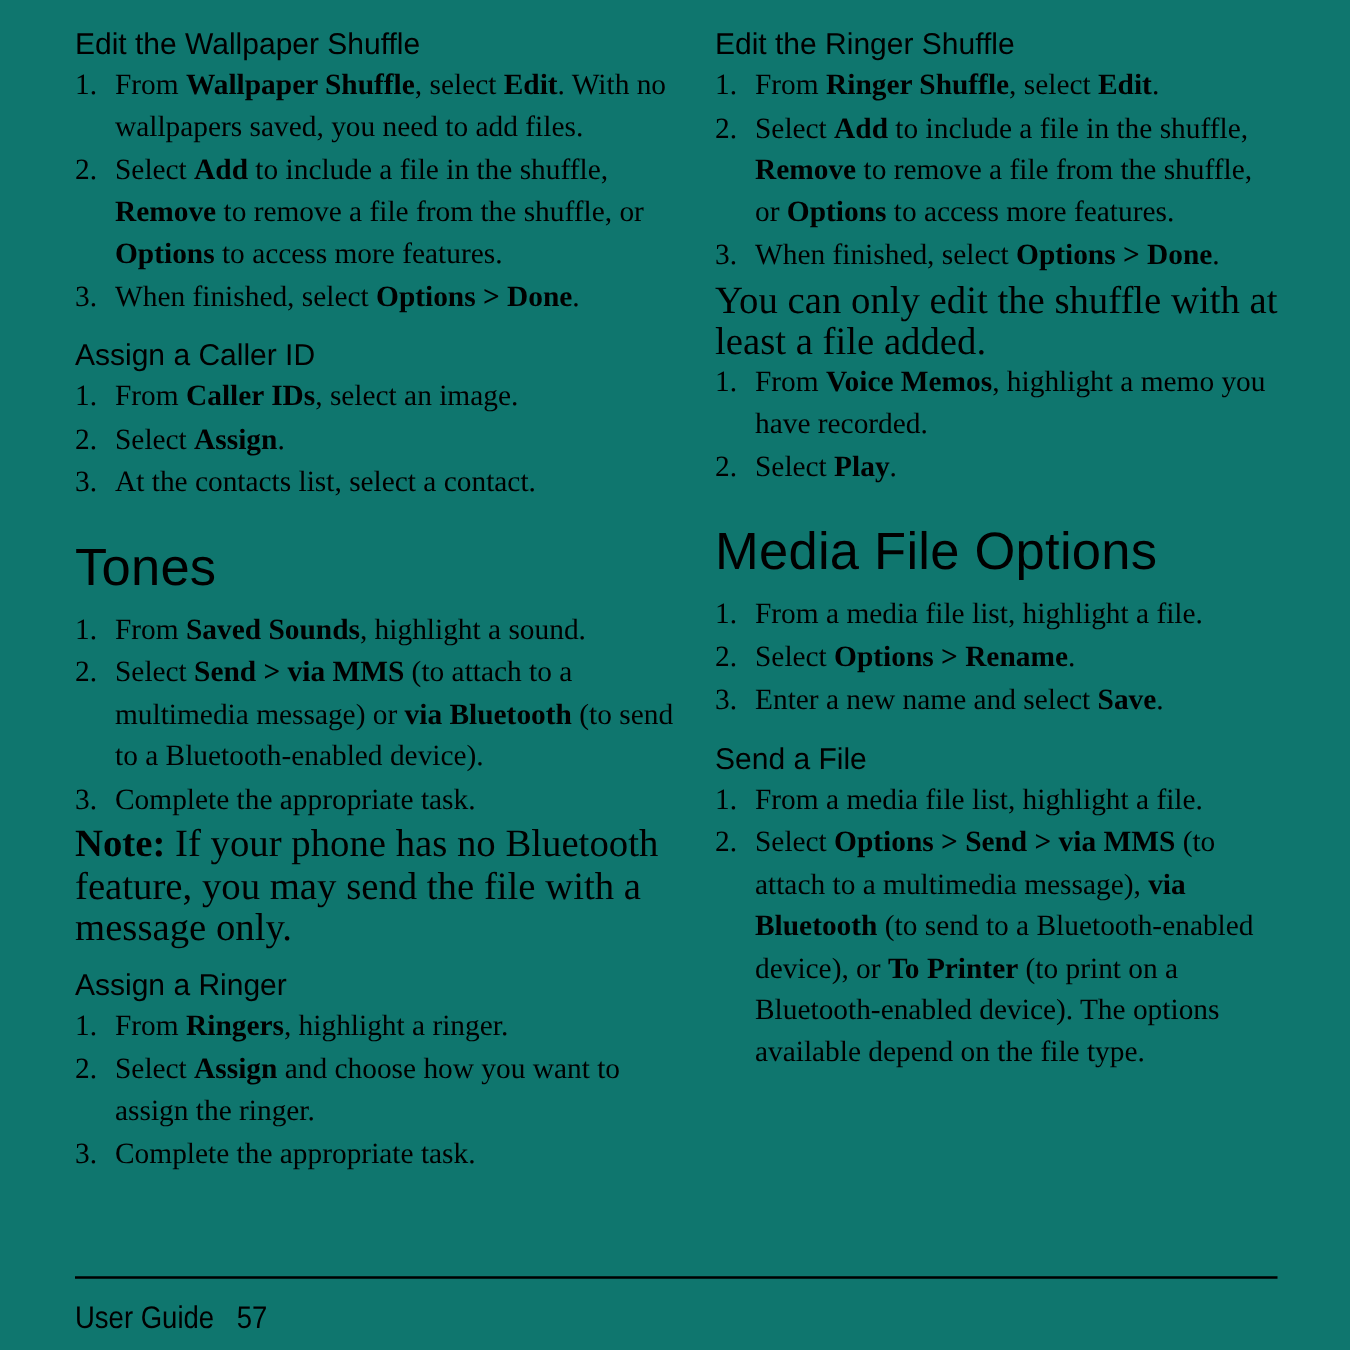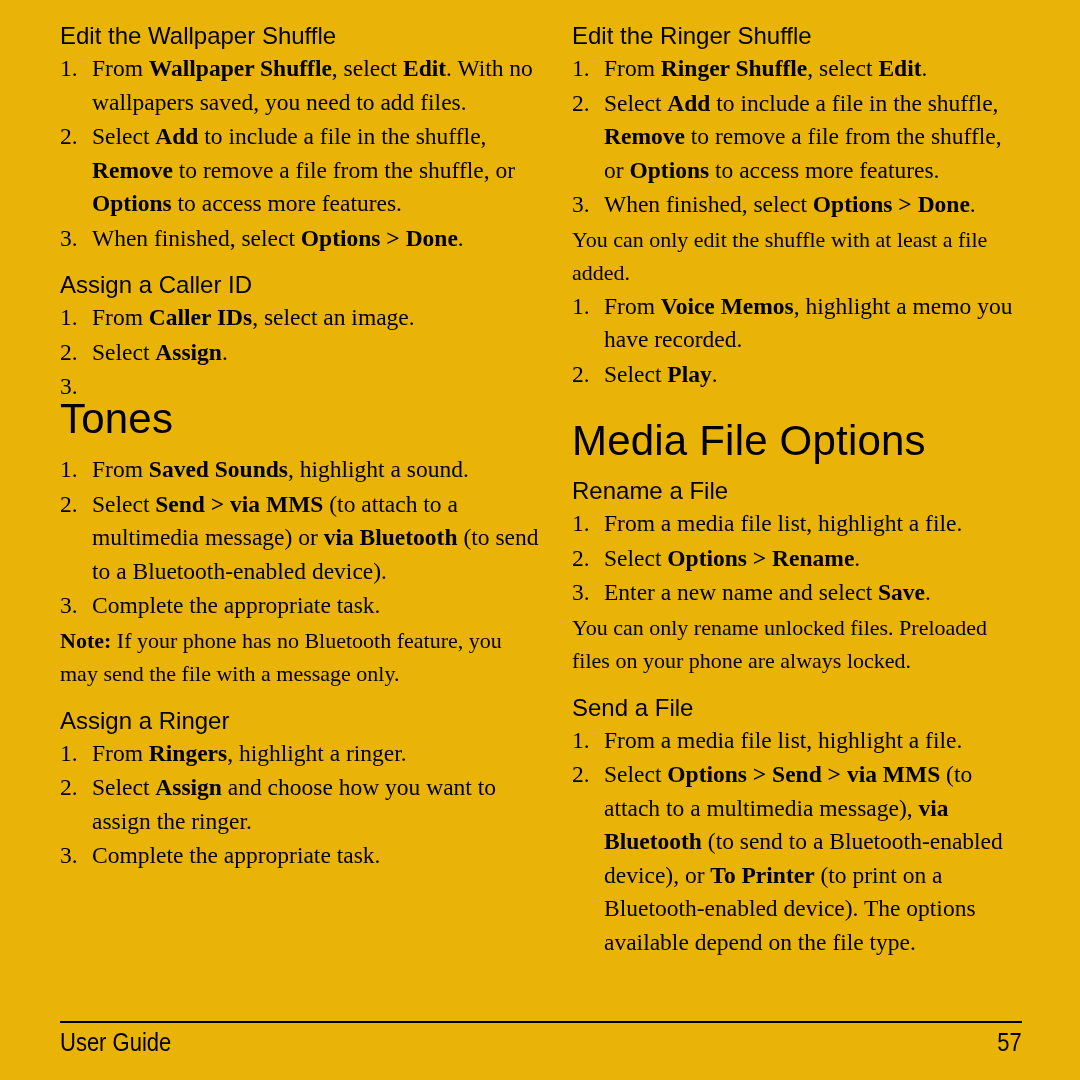--- a/index.html
+++ b/index.html
@@ -4,21 +4,21 @@
 <style>
   html, body {
     margin: 0;
     padding: 0;
     background: #ffffff;
   }
   .page {
     position: relative;
     width: 1080px;
     height: 1080px;
-    background: #eab308;
+    background: #0f766e;
     overflow: hidden;
     font-family: "Liberation Serif", "DejaVu Serif", serif;
     color: #000000;
   }
   .columns {
     position: absolute;
     left: 0;
     top: 0;
     width: 1080px;
     height: 1016px;
@@ -65,38 +65,37 @@
     margin: 0 0 1px 0;
   }
   ol.steps > li > .num {
     position: absolute;
     left: 0;
     top: 0;
     width: 26px;
     text-align: left;
   }
   p.note {
-    font-size: 22px;
+    font-size: 31px;
     line-height: 33.5px;
     margin: 0;
     padding: 0;
   }
   b, strong { font-weight: 700; }
 
   
   .footer {
     position: absolute;
     left: 60px;
     top: 1021px;
     width: 962px;
     border-top: 2.5px solid #000000;
     display: flex;
-    justify-content: space-between;
     align-items: flex-start;
-    padding-top: 4px;
+    padding-top: 16px;
   }
   .footer-text {
     font-family: "Liberation Sans", "DejaVu Sans", sans-serif;
     font-size: 25px;
     font-weight: 400;
     line-height: 30px;
     transform: scaleX(0.88);
     transform-origin: left top;
   }
   .footer-page {
@@ -121,21 +120,21 @@
             <li><span class="num">1.</span><span>From </span><b>Wallpaper Shuffle</b><span>, select </span><b>Edit</b><span>. With no wallpapers saved, you need to add files.</span></li>
             <li><span class="num">2.</span><span>Select </span><b>Add</b><span> to include a file in the shuffle, </span><b>Remove</b><span> to remove a file from the shuffle, or </span><b>Options</b><span> to access more features.</span></li>
             <li><span class="num">3.</span><span>When finished, select </span><b>Options &gt; Done</b><span>.</span></li>
           </ol>
         </div>
         <div class="block">
           <h2 class="section">Assign a Caller ID</h2>
           <ol class="steps">
             <li><span class="num">1.</span><span>From </span><b>Caller IDs</b><span>, select an image.</span></li>
             <li><span class="num">2.</span><span>Select </span><b>Assign</b><span>.</span></li>
-            <li><span class="num">3.</span></li>
+            <li><span class="num">3.</span><span>At the contacts list, select a contact.</span></li>
           </ol>
         </div>
         <div class="block">
           <h1 class="chapter">Tones</h1>
         </div>
         <div class="block">
           <ol class="steps">
             <li><span class="num">1.</span><span>From </span><b>Saved Sounds</b><span>, highlight a sound.</span></li>
             <li><span class="num">2.</span><span>Select </span><b>Send &gt; via MMS</b><span> (to attach to a multimedia message) or </span><b>via Bluetooth</b><span> (to send to a Bluetooth-enabled device).</span></li>
             <li><span class="num">3.</span><span>Complete the appropriate task.</span></li>
@@ -164,27 +163,25 @@
         <div class="block">
           <ol class="steps">
             <li><span class="num">1.</span><span>From </span><b>Voice Memos</b><span>, highlight a memo you have recorded.</span></li>
             <li><span class="num">2.</span><span>Select </span><b>Play</b><span>.</span></li>
           </ol>
         </div>
         <div class="block">
           <h1 class="chapter">Media File Options</h1>
         </div>
         <div class="block">
-          <h2 class="section">Rename a File</h2>
           <ol class="steps">
             <li><span class="num">1.</span><span>From a media file list, highlight a file.</span></li>
             <li><span class="num">2.</span><span>Select </span><b>Options &gt; Rename</b><span>.</span></li>
             <li><span class="num">3.</span><span>Enter a new name and select </span><b>Save</b><span>.</span></li>
           </ol>
-          <p class="note"><span>You can only rename unlocked files. Preloaded files on your phone are always locked.</span></p>
         </div>
         <div class="block">
           <h2 class="section">Send a File</h2>
           <ol class="steps">
             <li><span class="num">1.</span><span>From a media file list, highlight a file.</span></li>
             <li><span class="num">2.</span><span>Select </span><b>Options &gt; Send &gt; via MMS</b><span> (to attach to a multimedia message), </span><b>via Bluetooth</b><span> (to send to a Bluetooth-enabled device), or </span><b>To Printer</b><span> (to print on a Bluetooth-enabled device). The options available depend on the file type.</span></li>
           </ol>
         </div>
       </div>
   </div>

